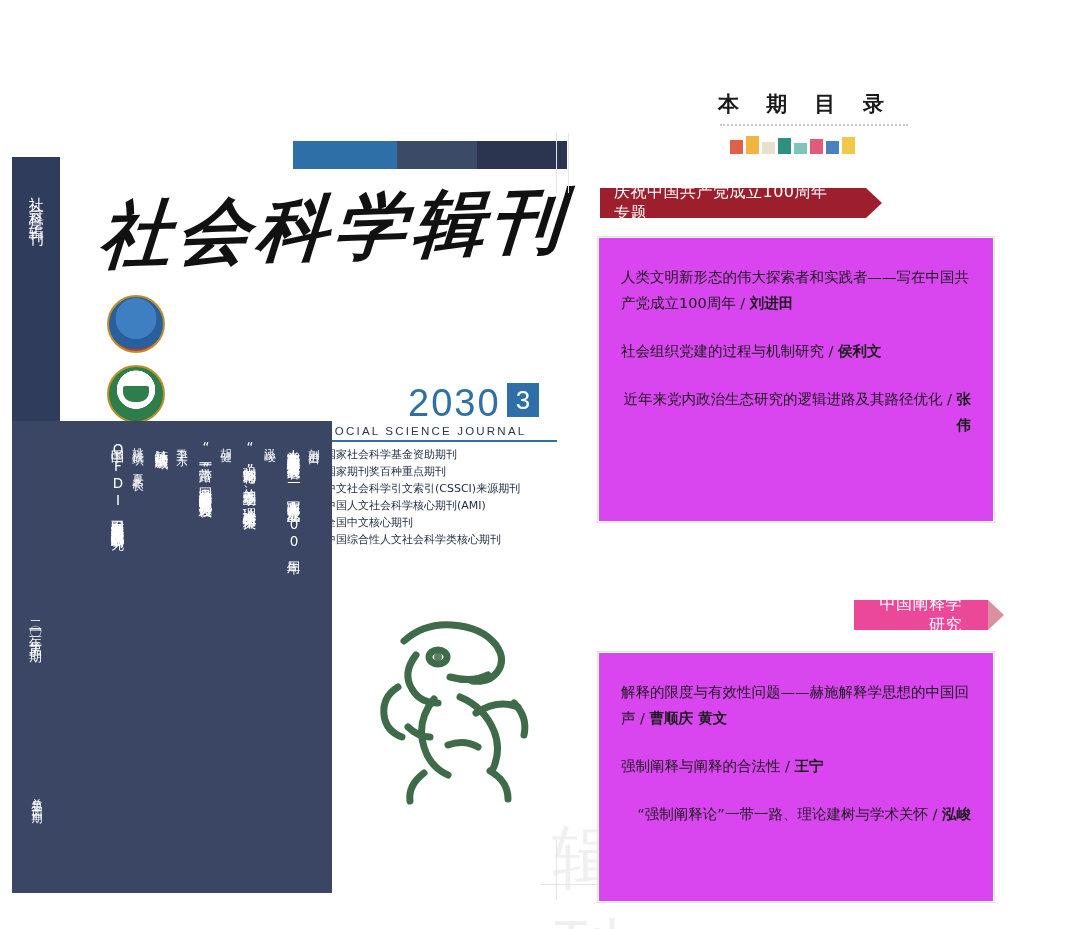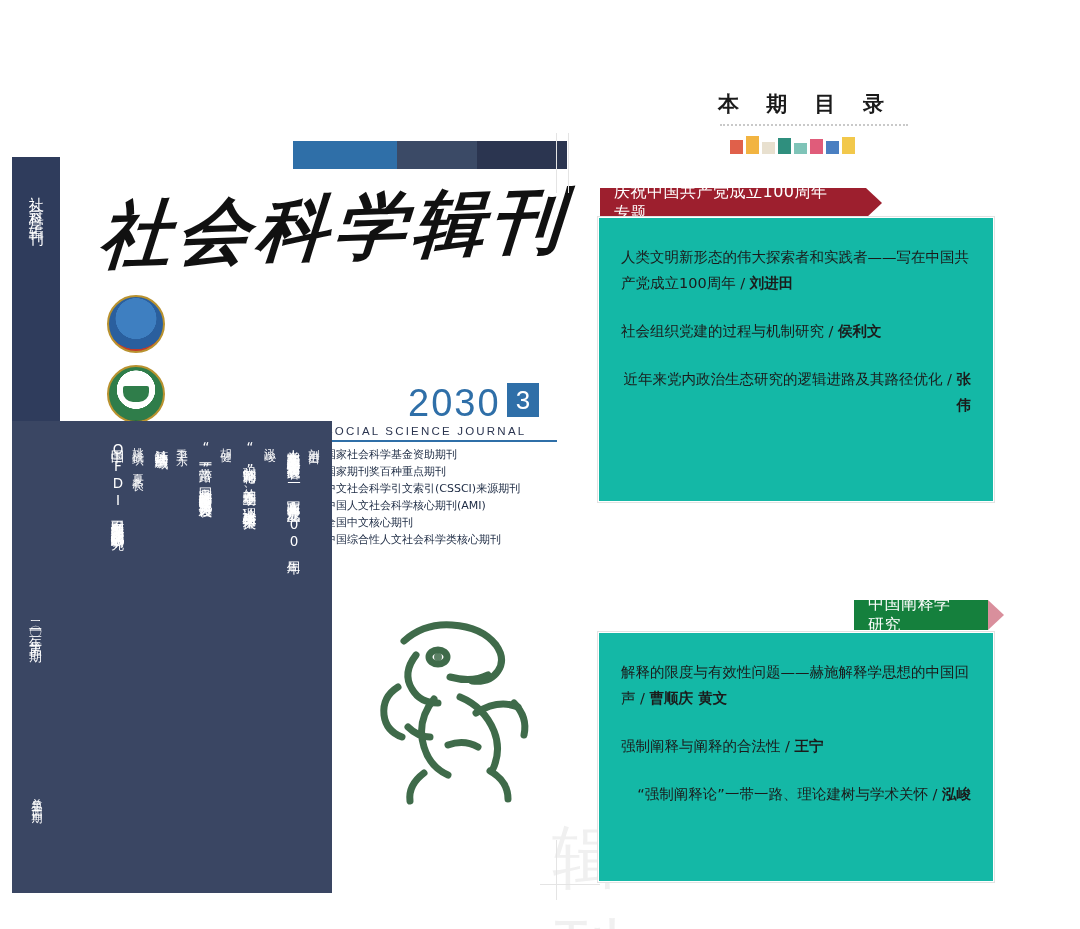--- a/index.html
+++ b/index.html
@@ -305,34 +305,35 @@
     content: "";
     position: absolute;
     right: 0;
     top: 0;
     border-left: 16px solid #9d1f2e;
     border-top: 15px solid transparent;
     border-bottom: 15px solid transparent;
     width: 0; height: 0;
     transform: translateX(100%);
   }
-  .ribbon.pink { background: #15803d; }
+  .ribbon.pink { background: #ec4899; text-align: right; }
   .ribbon.pink::after { border-left-color: #d98f9c; }
 
   #ribbon-1 { left: 8px; top: 188px; width: 266px; }
   #ribbon-2 { left: 8px; top: 554px; width: 398px; }
   #ribbon-3 { left: 262px; top: 600px; width: 134px; }
 
   .panel {
     position: absolute;
-    background: #14b8a6;
+    background: #d946ef;
     border: 1px solid #ffffff;
     box-shadow: 0 0 0 1px #e2e2e2;
     box-sizing: border-box;
     padding: 26px 22px;
+    margin-top: 20px;
   }
   #panel-1 { left: 6px; top: 217px; width: 396px; height: 285px; }
   #panel-2 { left: 6px; top: 632px; width: 396px; height: 250px; }
 
   .entry {
     font-family: "DejaVu Sans", sans-serif;
     font-size: 14.5px;
     line-height: 26px;
     color: #1b1b1b;
     margin-bottom: 22px;

